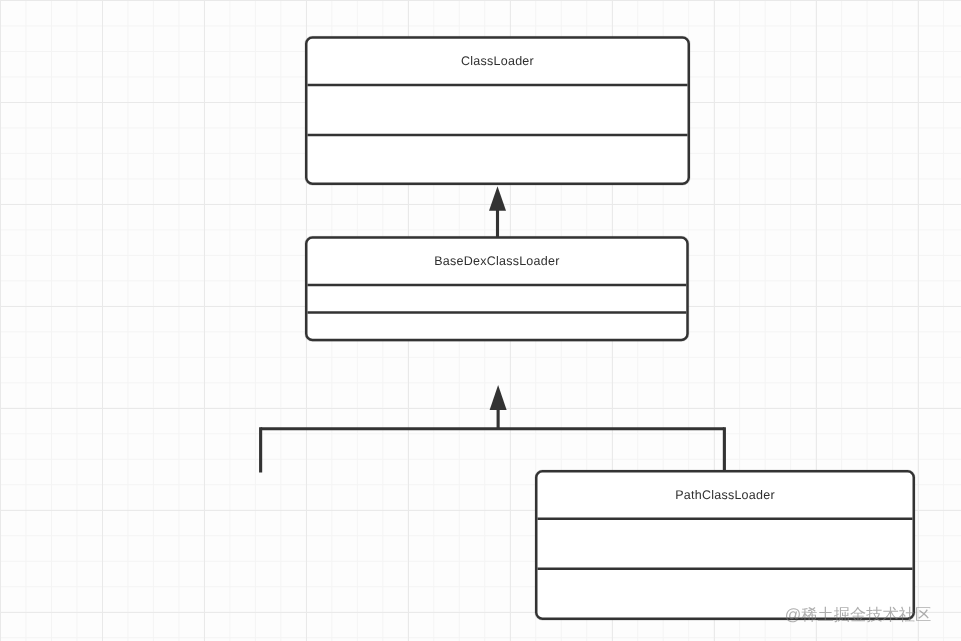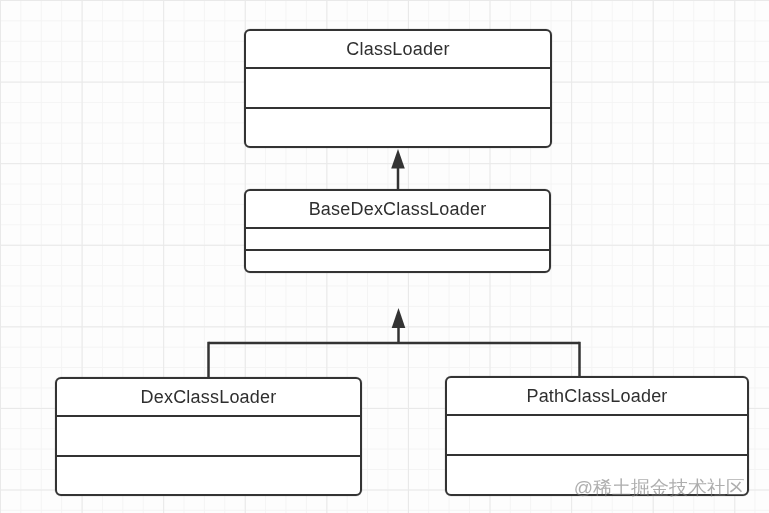--- a/index.html
+++ b/index.html
@@ -30,45 +30,45 @@
     border-radius: 6px;
     display: flex;
     flex-direction: column;
     box-shadow: 0 0 0 0.5px rgba(51,51,51,0.15);
   }
   .uml-title {
     flex: 0 0 36px;
     display: flex;
     align-items: center;
     justify-content: center;
-    font-size: 18px;
+    font-size: 10px;
     font-weight: 400;
     color: #2f2f2f;
     letter-spacing: 0.2px;
   }
   .uml-sec {
     flex: 1 1 auto;
     border-top: 2.5px solid #333333;
   }
   #box-classloader      { left: 244px; top: 29px;  width: 308px; height: 119px; }
   #box-basedex          { left: 244px; top: 189px; width: 307px; height: 84px; }
   #box-dexclassloader   { left: 55px;  top: 377px; width: 307px; height: 119px; }
-  #box-pathclassloader  { left: 428px; top: 376px; width: 304px; height: 120px; margin-left: 17px; }
+  #box-pathclassloader  { left: 428px; top: 376px; width: 304px; height: 120px; }
   .connector-layer {
     position: absolute;
     left: 0; top: 0;
     width: 769px;
     height: 513px;
     pointer-events: none;
   }
   .watermark {
     position: absolute;
     right: 24px;
     bottom: 12px;
-    font-size: 19px;
+    font-size: 13px;
     color: rgba(125, 125, 125, 0.62);
     white-space: nowrap;
     z-index: 5;
   }
 </style>
 </head>
 <body>
 
 <div class="canvas">
 
@@ -92,25 +92,20 @@
     <div class="uml-sec"></div>
     <div class="uml-sec"></div>
   </div>
 
   <div class="uml-class" id="box-basedex">
     <div class="uml-title">BaseDexClassLoader</div>
     <div class="uml-sec"></div>
     <div class="uml-sec"></div>
   </div>
 
-  <div class="uml-class" id="box-dexclassloader">
-    <div class="uml-title">DexClassLoader</div>
-    <div class="uml-sec"></div>
-    <div class="uml-sec"></div>
-  </div>
 
   <div class="uml-class" id="box-pathclassloader">
     <div class="uml-title">PathClassLoader</div>
     <div class="uml-sec"></div>
     <div class="uml-sec"></div>
   </div>
 
   <div class="watermark">@稀土掘金技术社区</div>
 
 </div>

